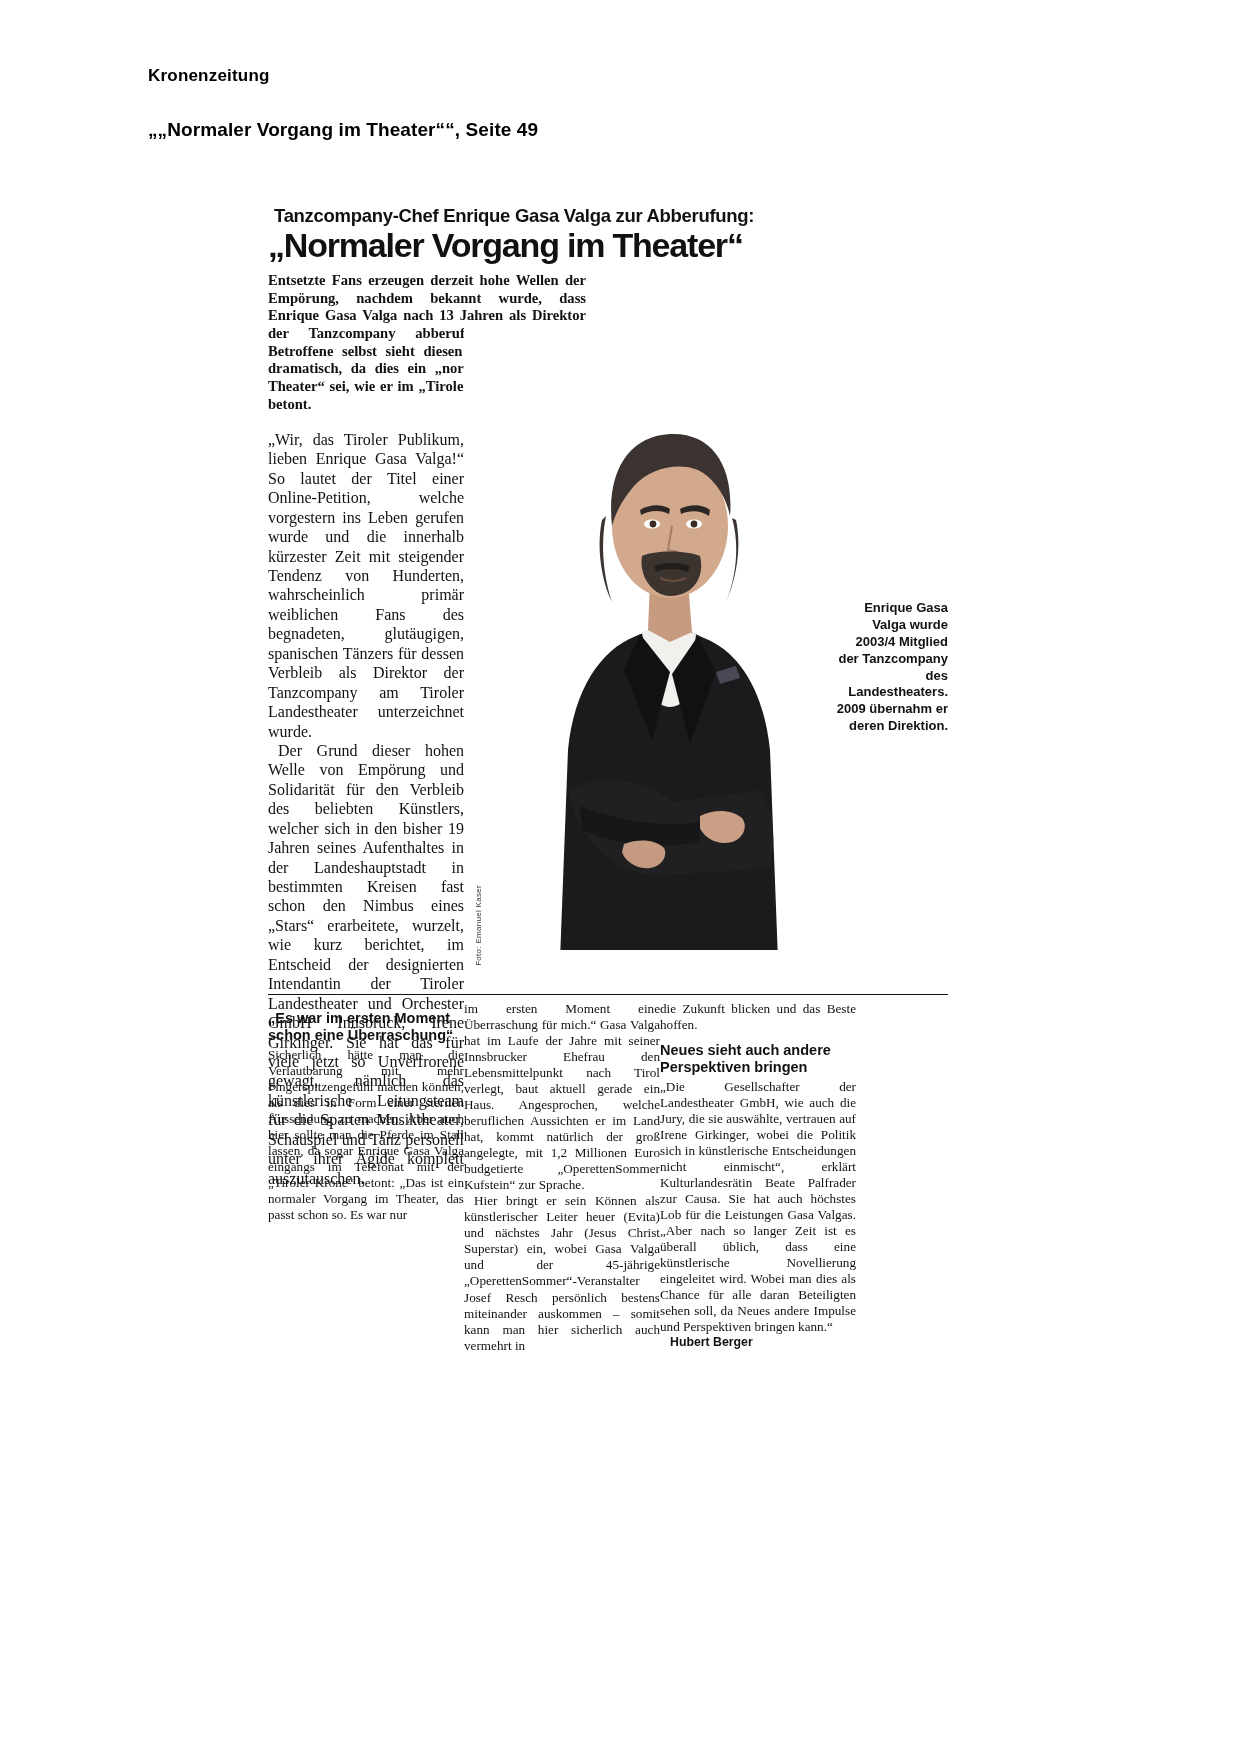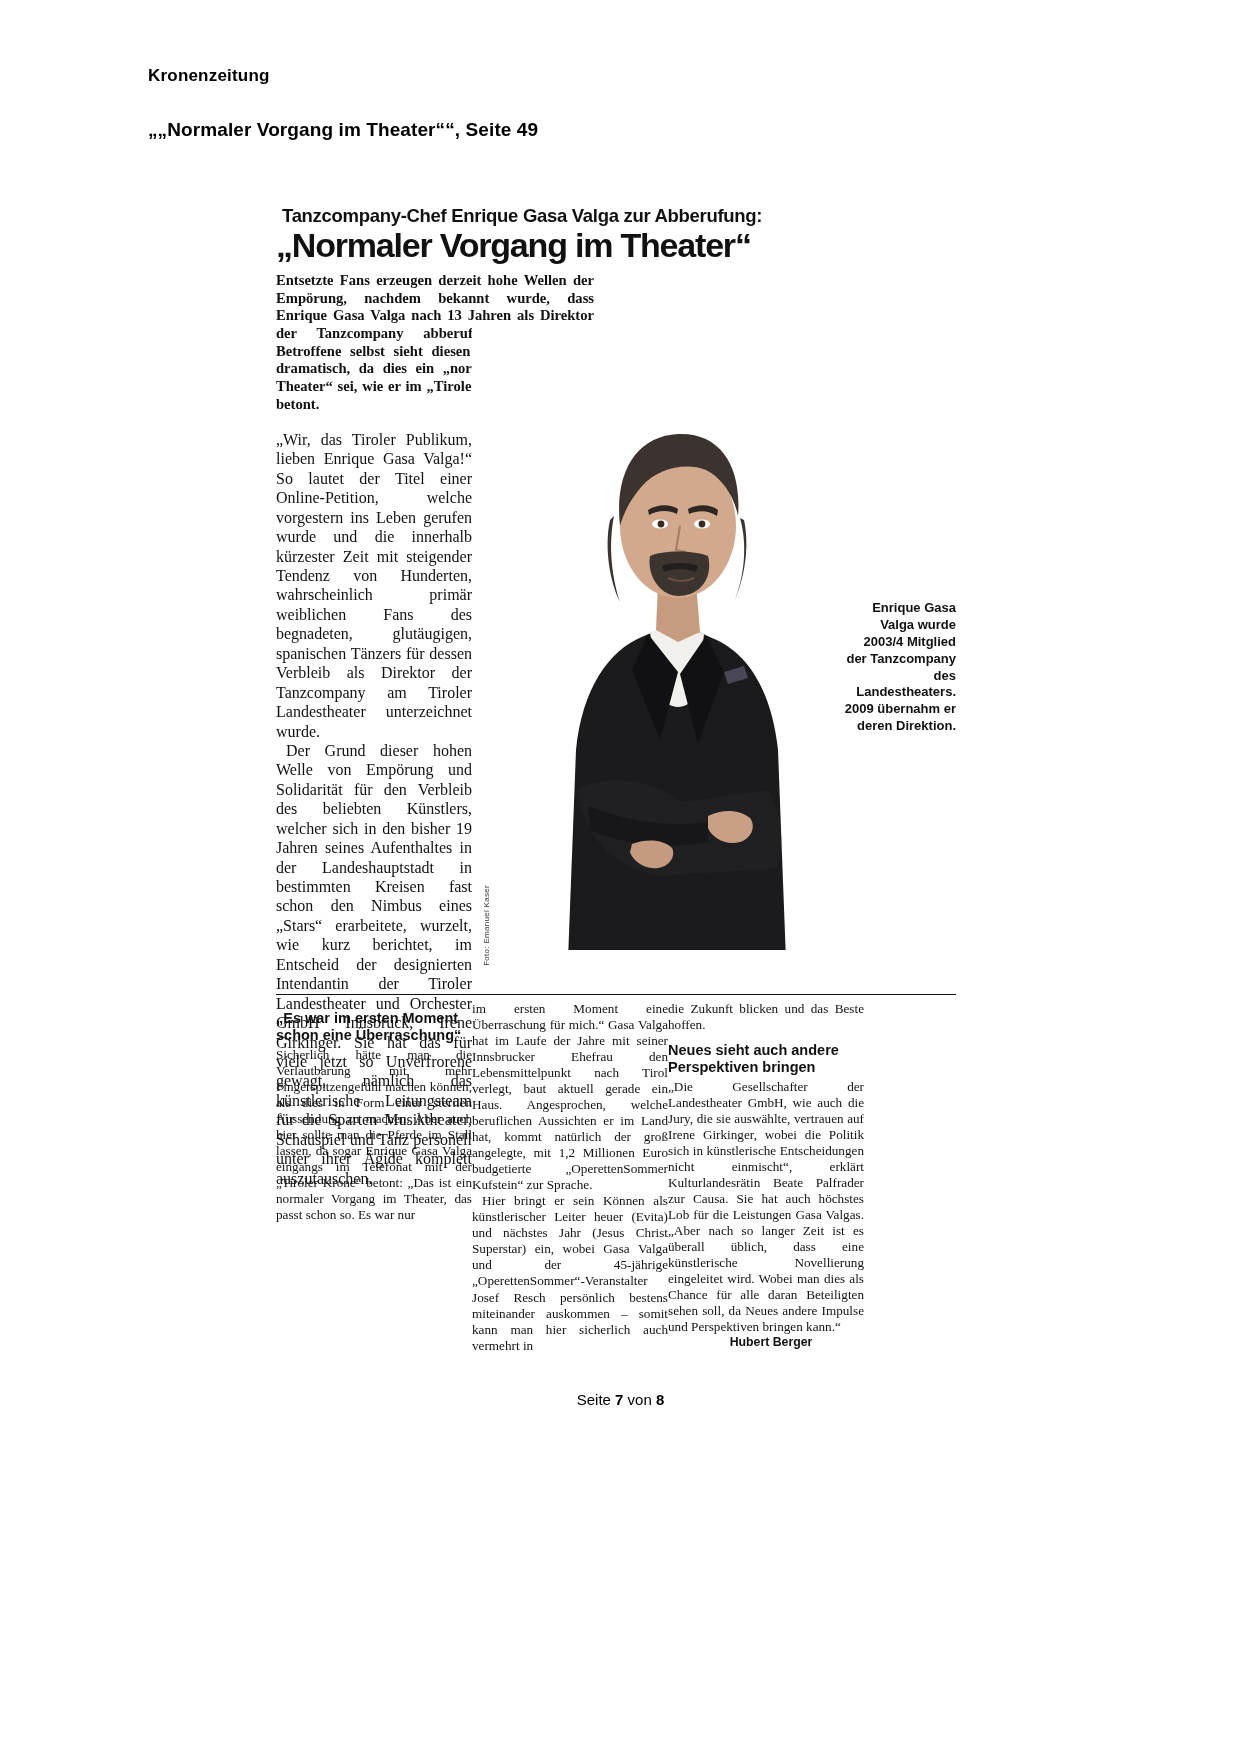--- a/index.html
+++ b/index.html
@@ -33,21 +33,21 @@
   .doc-headline {
     position: absolute;
     left: 148px;
     top: 119px;
     font-size: 19px;
     font-weight: bold;
     letter-spacing: 0.1px;
   }
   .clipping {
     position: absolute;
-    left: 276px;
+    left: 268px;
     top: 205px;
     width: 680px;
     font-family: "Liberation Serif", serif;
     color: #111;
   }
   .kicker {
     font-family: "Liberation Sans", sans-serif;
     font-size: 18.5px;
     font-weight: bold;
     letter-spacing: -0.3px;
@@ -157,21 +157,21 @@
   .subhead {
     font-family: "Liberation Sans", sans-serif;
     font-size: 14.5px;
     font-weight: bold;
     line-height: 1.16;
     margin: 9px 0 3px 0;
     text-align: left;
     hyphens: none;
   }
   .byline {
-    text-align: center;
+    text-align: left;
     font-family: "Liberation Sans", sans-serif;
     font-size: 12.3px;
     font-weight: bold;
     margin-top: 5px;
     text-indent: 0;
   }
   .footer {
     position: absolute;
     left: 0;
     right: 0;
@@ -273,20 +273,14 @@
       <div class="col">
         <p class="noindent">die Zukunft blicken und das Beste hoffen.</p>
         <div class="subhead">Neues sieht auch andere Perspektiven bringen</div>
         <p class="noindent">„Die Gesellschafter der Landestheater GmbH, wie auch die Jury, die sie auswählte, vertrauen auf Irene Girkinger, wobei die Politik sich in künstlerische Entscheidungen nicht einmischt“, erklärt Kulturlandesrätin Beate Palfrader zur Causa. Sie hat auch höchstes Lob für die Leistungen Gasa Valgas. „Aber nach so langer Zeit ist es überall üblich, dass eine künstlerische Novellierung eingeleitet wird. Wobei man dies als Chance für alle daran Beteiligten sehen soll, da Neues andere Impulse und Perspektiven bringen kann.“</p>
         <p class="byline">Hubert Berger</p>
       </div>
 
     </div>
   </div>
 
-  <div class="footer">
-    <span>Seite</span>
-    <b>7</b>
-    <span>von</span>
-    <b>8</b>
-  </div>
 
 </div>
 
 </body></html>

